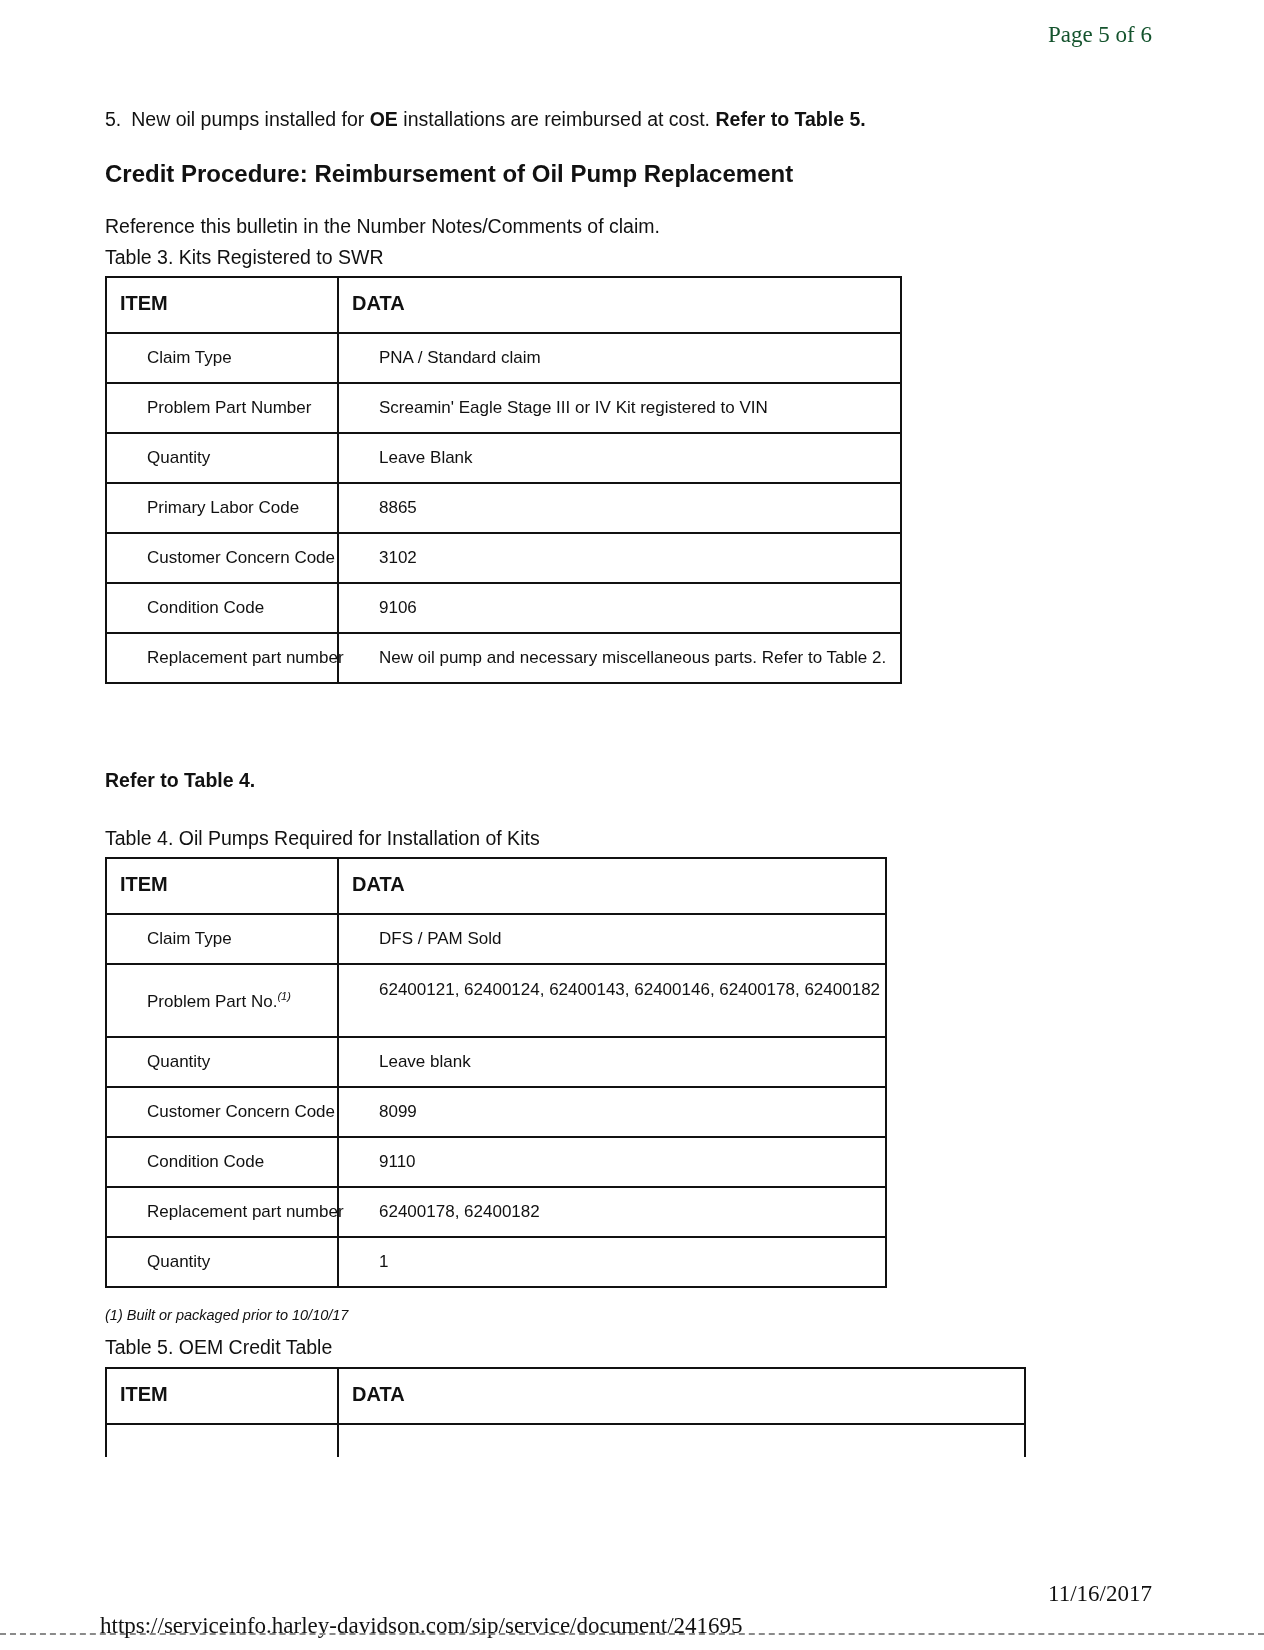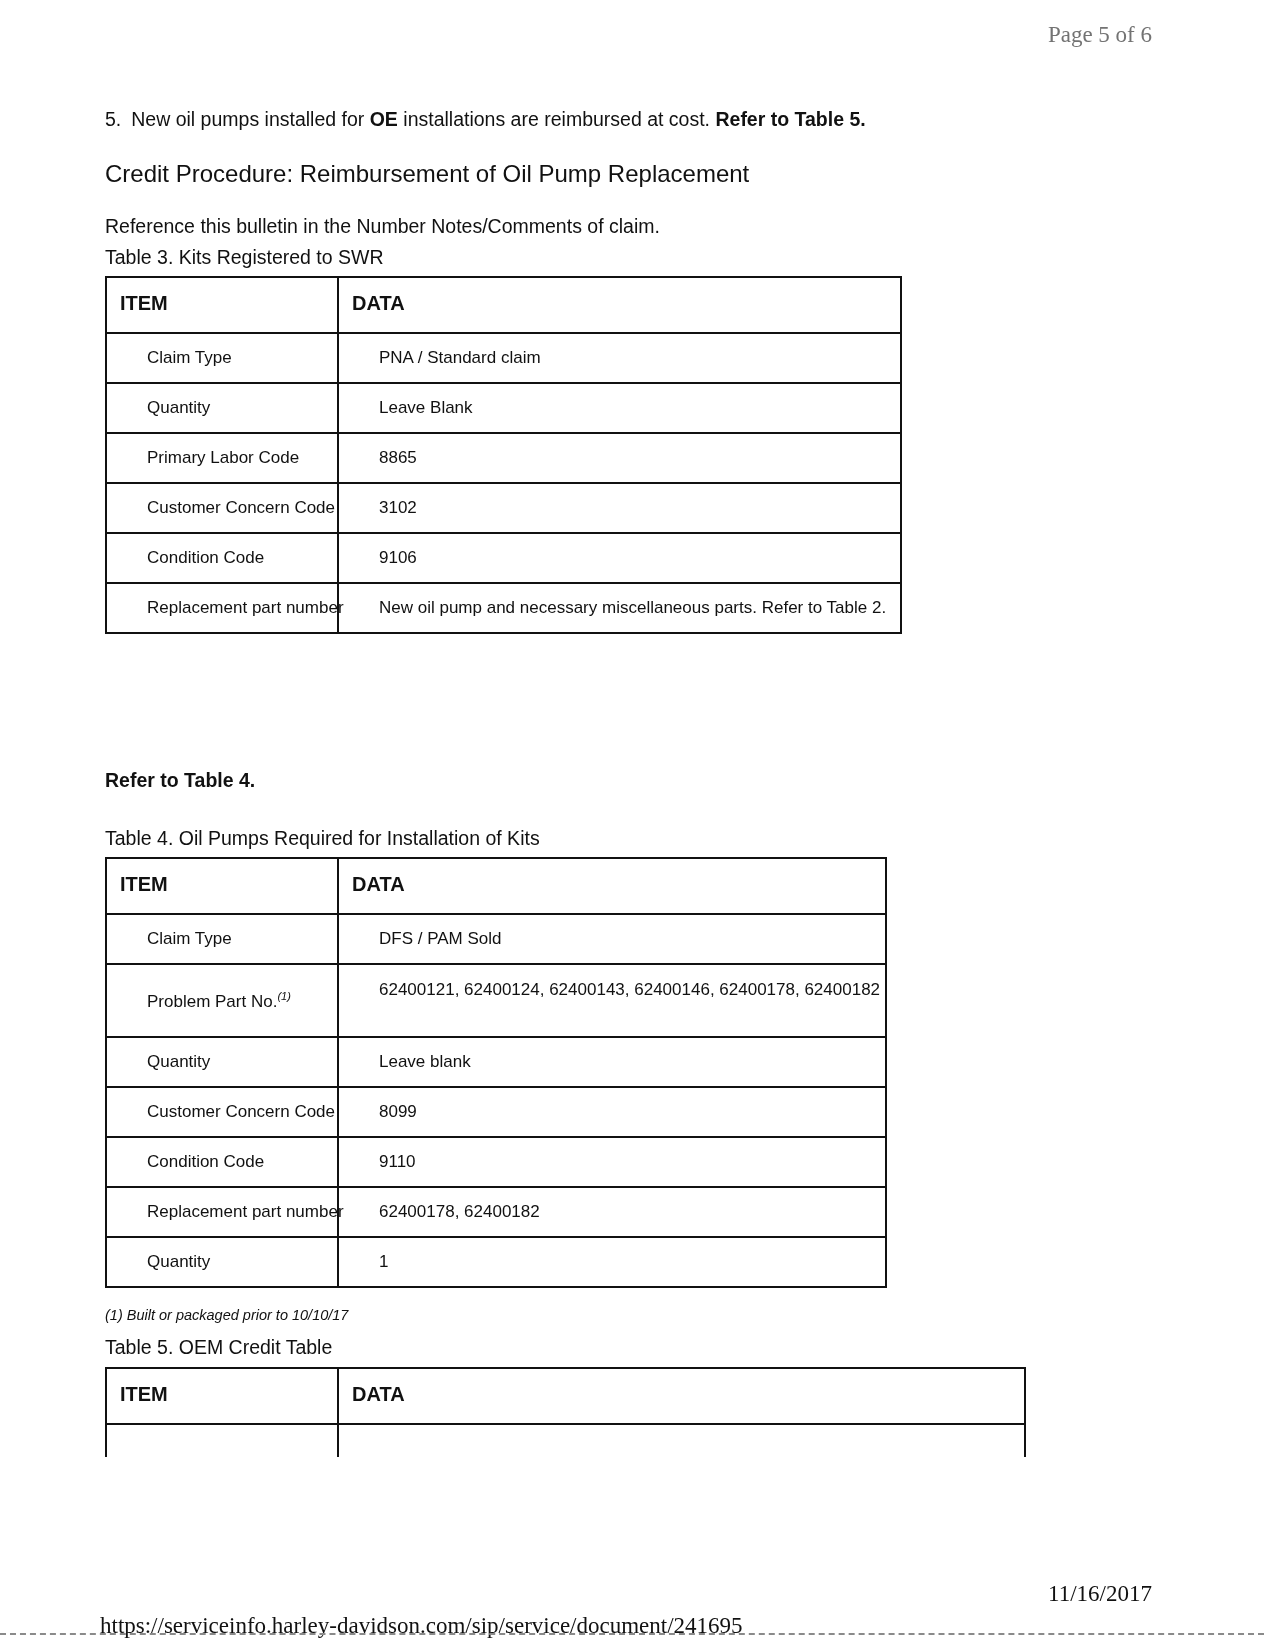--- a/index.html
+++ b/index.html
@@ -14,21 +14,21 @@
     overflow: hidden;
     color: #111111;
     font-family: "Liberation Sans", sans-serif;
   }
   .page-header {
     position: absolute;
     top: 22px;
     right: 112px;
     font-family: "Liberation Serif", serif;
     font-size: 23px;
-    color: #737373;
+    color: #14532d;
   }
   .content {
     position: absolute;
     left: 105px;
     top: 0;
     width: 1080px;
   }
   .step {
     position: absolute;
     top: 108px;
@@ -36,21 +36,21 @@
     font-size: 19.5px;
     white-space: nowrap;
   }
   .step b { font-weight: bold; }
   .step .num { margin-right: 10px; }
   .section-title {
     position: absolute;
     top: 160px;
     left: 0;
     font-size: 24px;
-    font-weight: normal;
+    font-weight: bold;
     white-space: nowrap;
   }
   .intro {
     position: absolute;
     top: 215px;
     left: 0;
     font-size: 19.5px;
     white-space: nowrap;
   }
   .caption {
@@ -159,20 +159,24 @@
         <th>ITEM</th>
         <th>DATA</th>
       </tr>
     </thead>
     <tbody>
       <tr>
         <td>Claim Type</td>
         <td>PNA / Standard claim</td>
       </tr>
       <tr>
+        <td>Problem Part Number</td>
+        <td>Screamin' Eagle Stage III or IV Kit registered to VIN</td>
+      </tr>
+      <tr>
         <td>Quantity</td>
         <td>Leave Blank</td>
       </tr>
       <tr>
         <td>Primary Labor Code</td>
         <td>8865</td>
       </tr>
       <tr>
         <td>Customer Concern Code</td>
         <td>3102</td>

